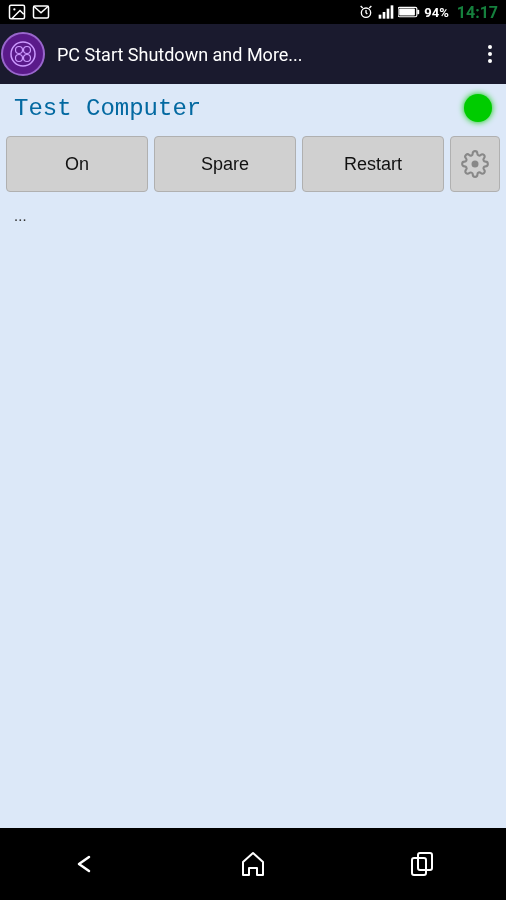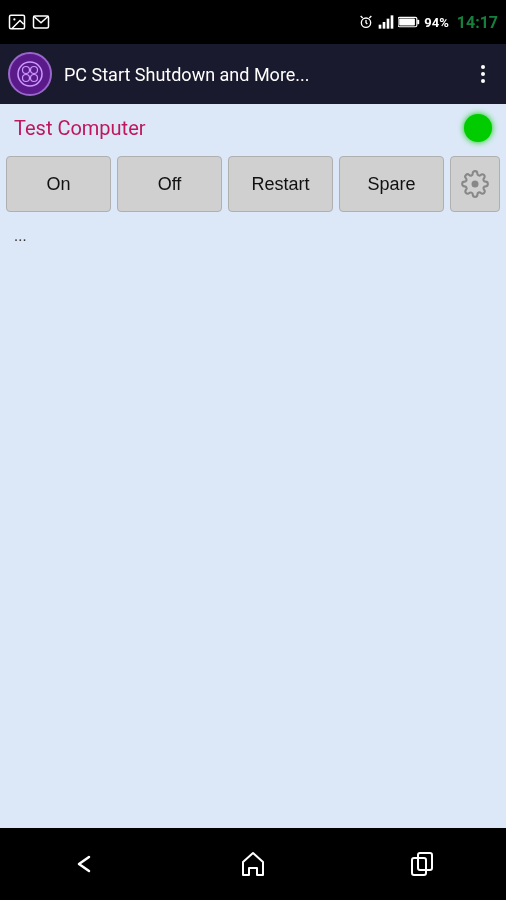--- a/index.html
+++ b/index.html
@@ -14,21 +14,21 @@
       font-family: 'Roboto', Arial, sans-serif;
       background: #000;
       overflow: hidden;
       display: flex;
       flex-direction: column;
     }
 
     
     .status-bar {
       background: #000;
-      height: 44px;
+      height: 24px;
       display: flex;
       align-items: center;
       justify-content: space-between;
       padding: 0 8px;
       flex-shrink: 0;
     }
 
     .status-bar-left {
       display: flex;
       gap: 6px;
@@ -43,21 +43,21 @@
       font-size: 14px;
       font-weight: bold;
     }
 
     
     .app-bar {
       background: #1a1a2e;
       height: 60px;
       display: flex;
       align-items: center;
-      padding: 0 8px;
+      padding: 0 1px;
       flex-shrink: 0;
     }
 
     .app-bar-logo {
       width: 44px;
       height: 44px;
       border-radius: 50%;
       background: #5a1a8a;
       border: 2px solid #9966cc;
       display: flex;
@@ -110,24 +110,25 @@
 
     
     .computer-row {
       display: flex;
       align-items: center;
       padding: 10px 14px;
       background: #dce8f8;
     }
 
     .computer-name {
-      font-size: 20px;
+      font-size: 24px;
       font-weight: 400;
-      color: #be185d;
-      flex: 1;
+      color: #0369a1;
+      flex: 1;
+      font-family: Liberation Mono, monospace;
     }
 
     .status-indicator {
       width: 28px;
       height: 28px;
       border-radius: 50%;
       background: #00cc00;
       box-shadow: 0 0 6px #00cc00;
       flex-shrink: 0;
     }
@@ -264,23 +265,22 @@
 
 <div class="main-content">
 
   <div class="computer-row">
     <span class="computer-name">Test Computer</span>
     <div class="status-indicator"></div>
   </div>
 
   <div class="buttons-row">
     <button class="action-btn">On</button>
-    <button class="action-btn">Off</button>
+    <button class="action-btn">Spare</button>
     <button class="action-btn">Restart</button>
-    <button class="action-btn">Spare</button>
     <div class="settings-btn">
 
       <svg width="28" height="28" viewBox="0 0 24 24" fill="#888">
         <path d="M12 15a3 3 0 1 0 0-6 3 3 0 0 0 0 6z"></path>
         <path d="M19.4 15a1.65 1.65 0 0 0 .33 1.82l.06.06a2 2 0 1 1-2.83 2.83l-.06-.06a1.65 1.65 0 0 0-1.82-.33 1.65 1.65 0 0 0-1 1.51V21a2 2 0 1 1-4 0v-.09A1.65 1.65 0 0 0 9 19.4a1.65 1.65 0 0 0-1.82.33l-.06.06a2 2 0 1 1-2.83-2.83l.06-.06A1.65 1.65 0 0 0 4.68 15a1.65 1.65 0 0 0-1.51-1H3a2 2 0 1 1 0-4h.09A1.65 1.65 0 0 0 4.6 9a1.65 1.65 0 0 0-.33-1.82l-.06-.06a2 2 0 1 1 2.83-2.83l.06.06A1.65 1.65 0 0 0 9 4.68a1.65 1.65 0 0 0 1-1.51V3a2 2 0 1 1 4 0v.09a1.65 1.65 0 0 0 1 1.51 1.65 1.65 0 0 0 1.82-.33l.06-.06a2 2 0 1 1 2.83 2.83l-.06.06A1.65 1.65 0 0 0 19.4 9a1.65 1.65 0 0 0 1.51 1H21a2 2 0 1 1 0 4h-.09a1.65 1.65 0 0 0-1.51 1z" fill="none" stroke="#888" stroke-width="1.8"></path>
       </svg>
     </div>
   </div>
 
   <div class="status-text">...</div>

